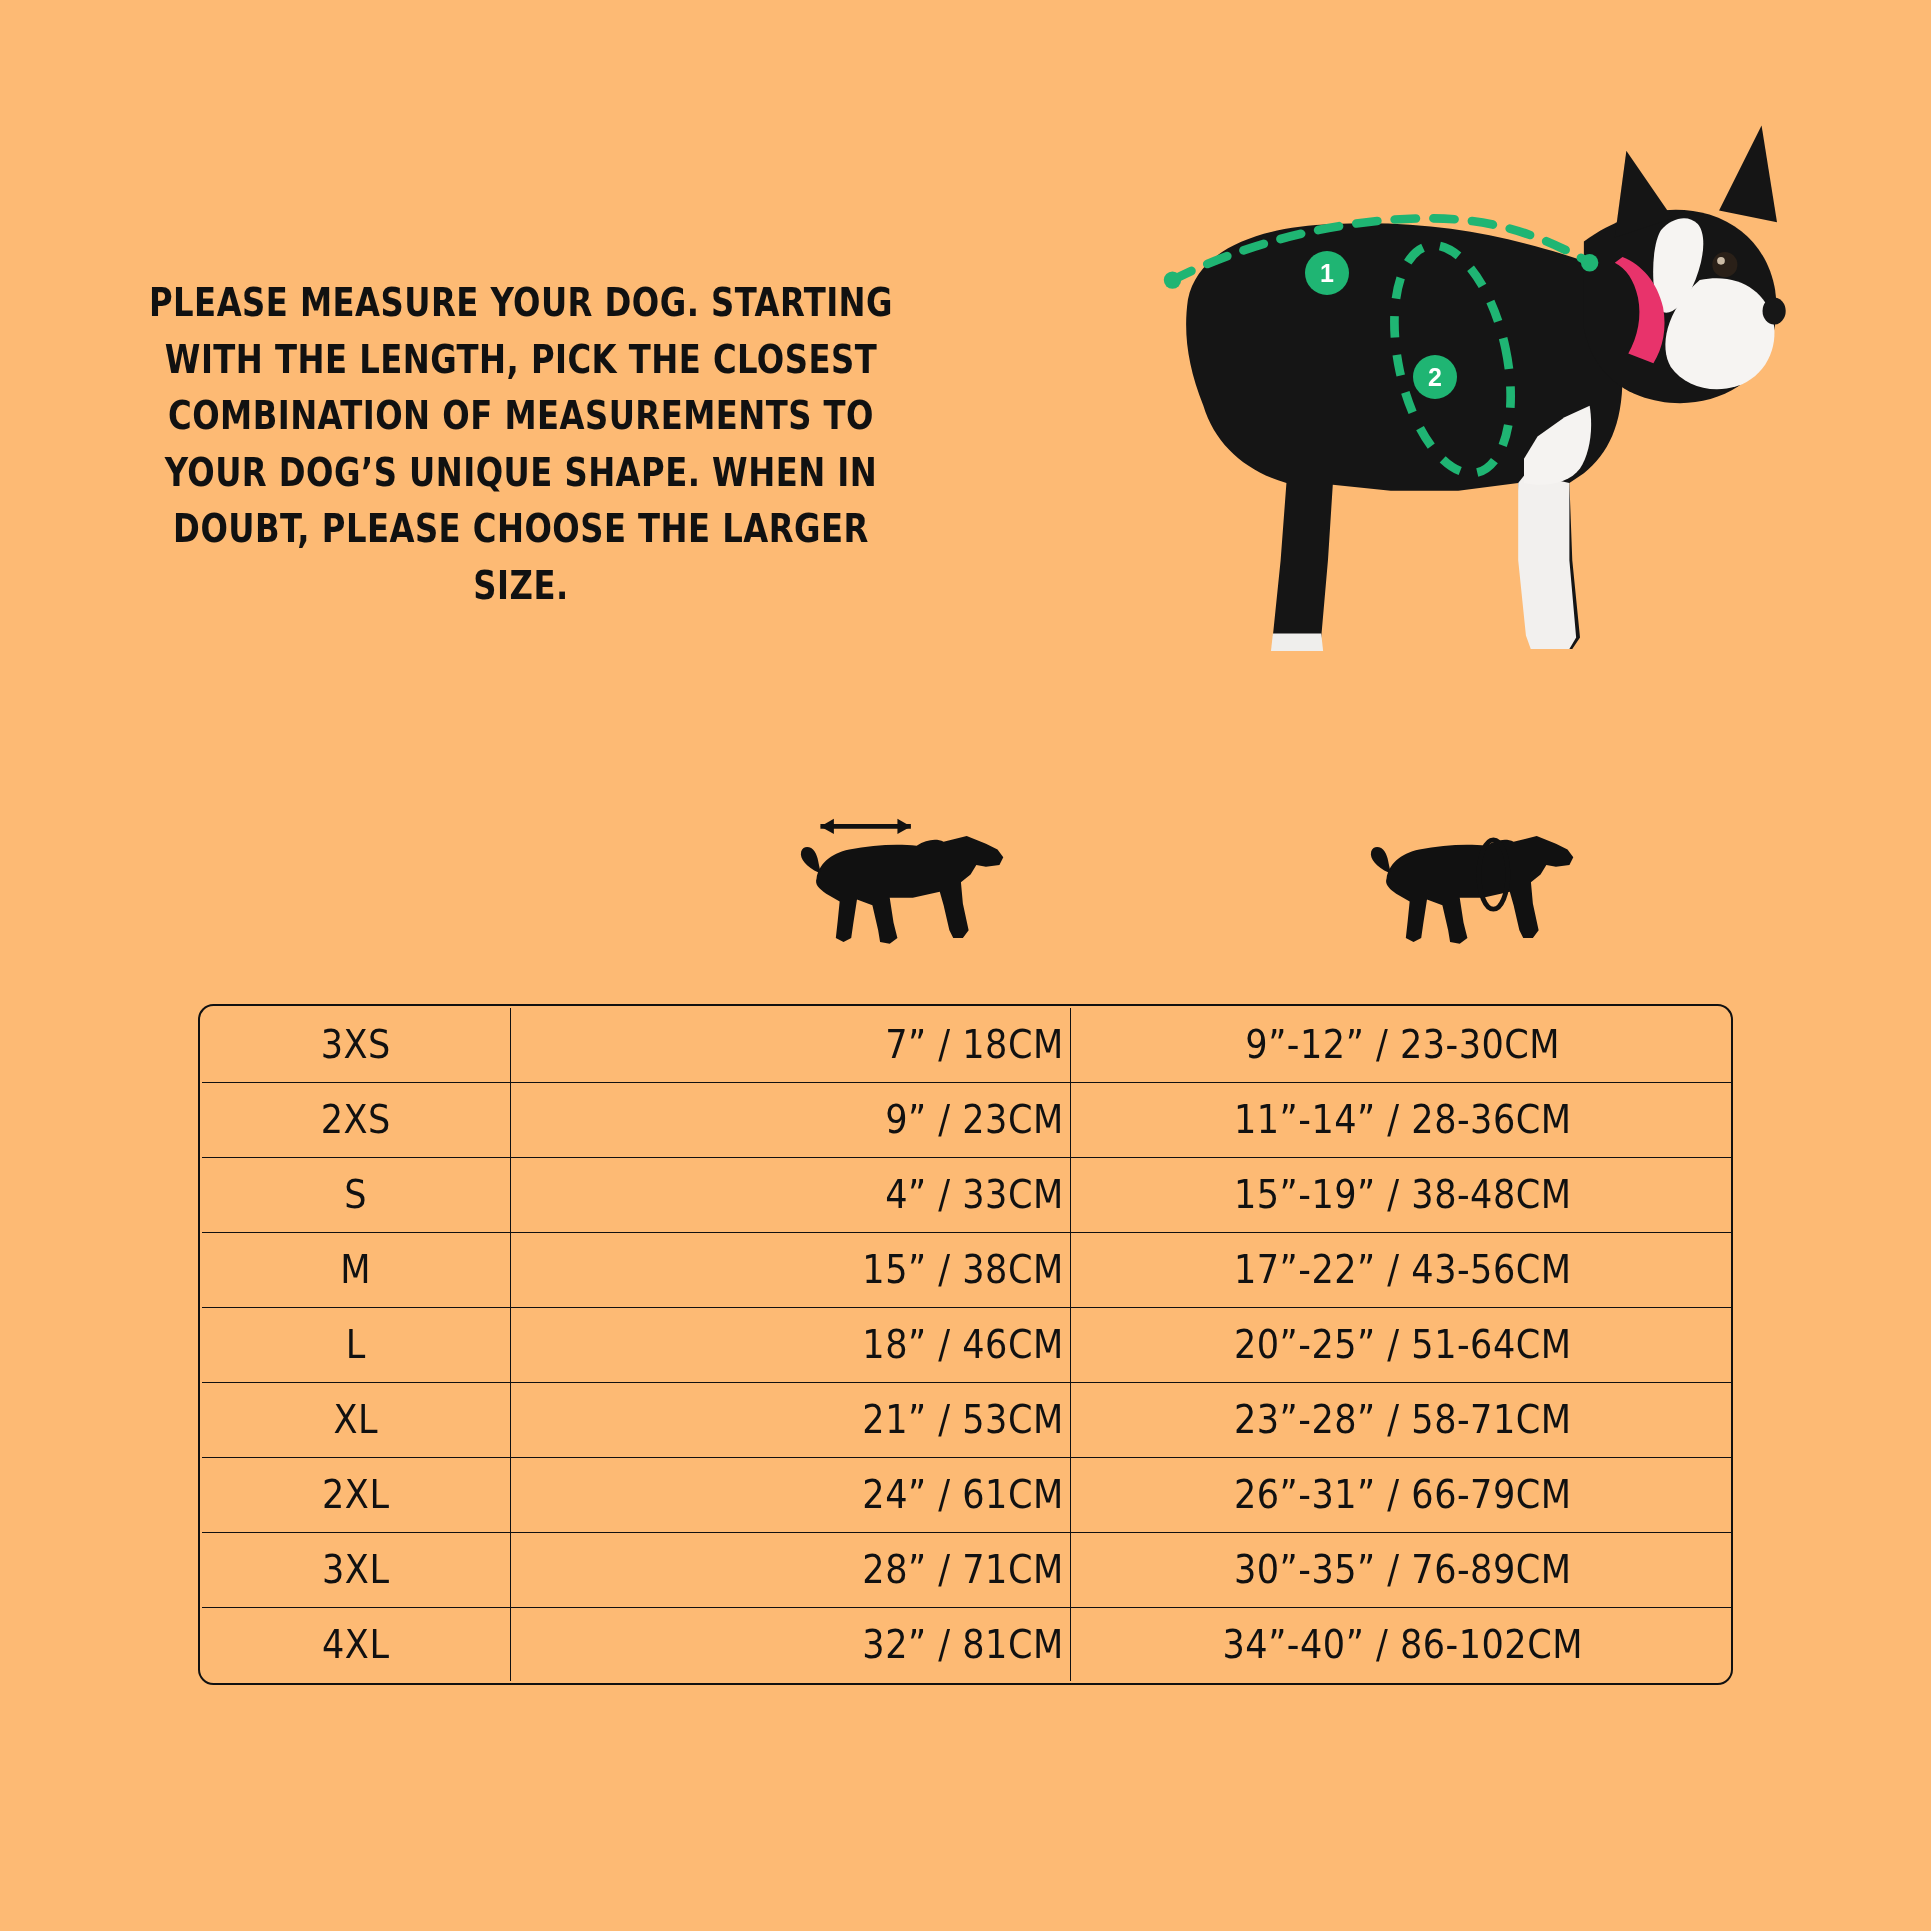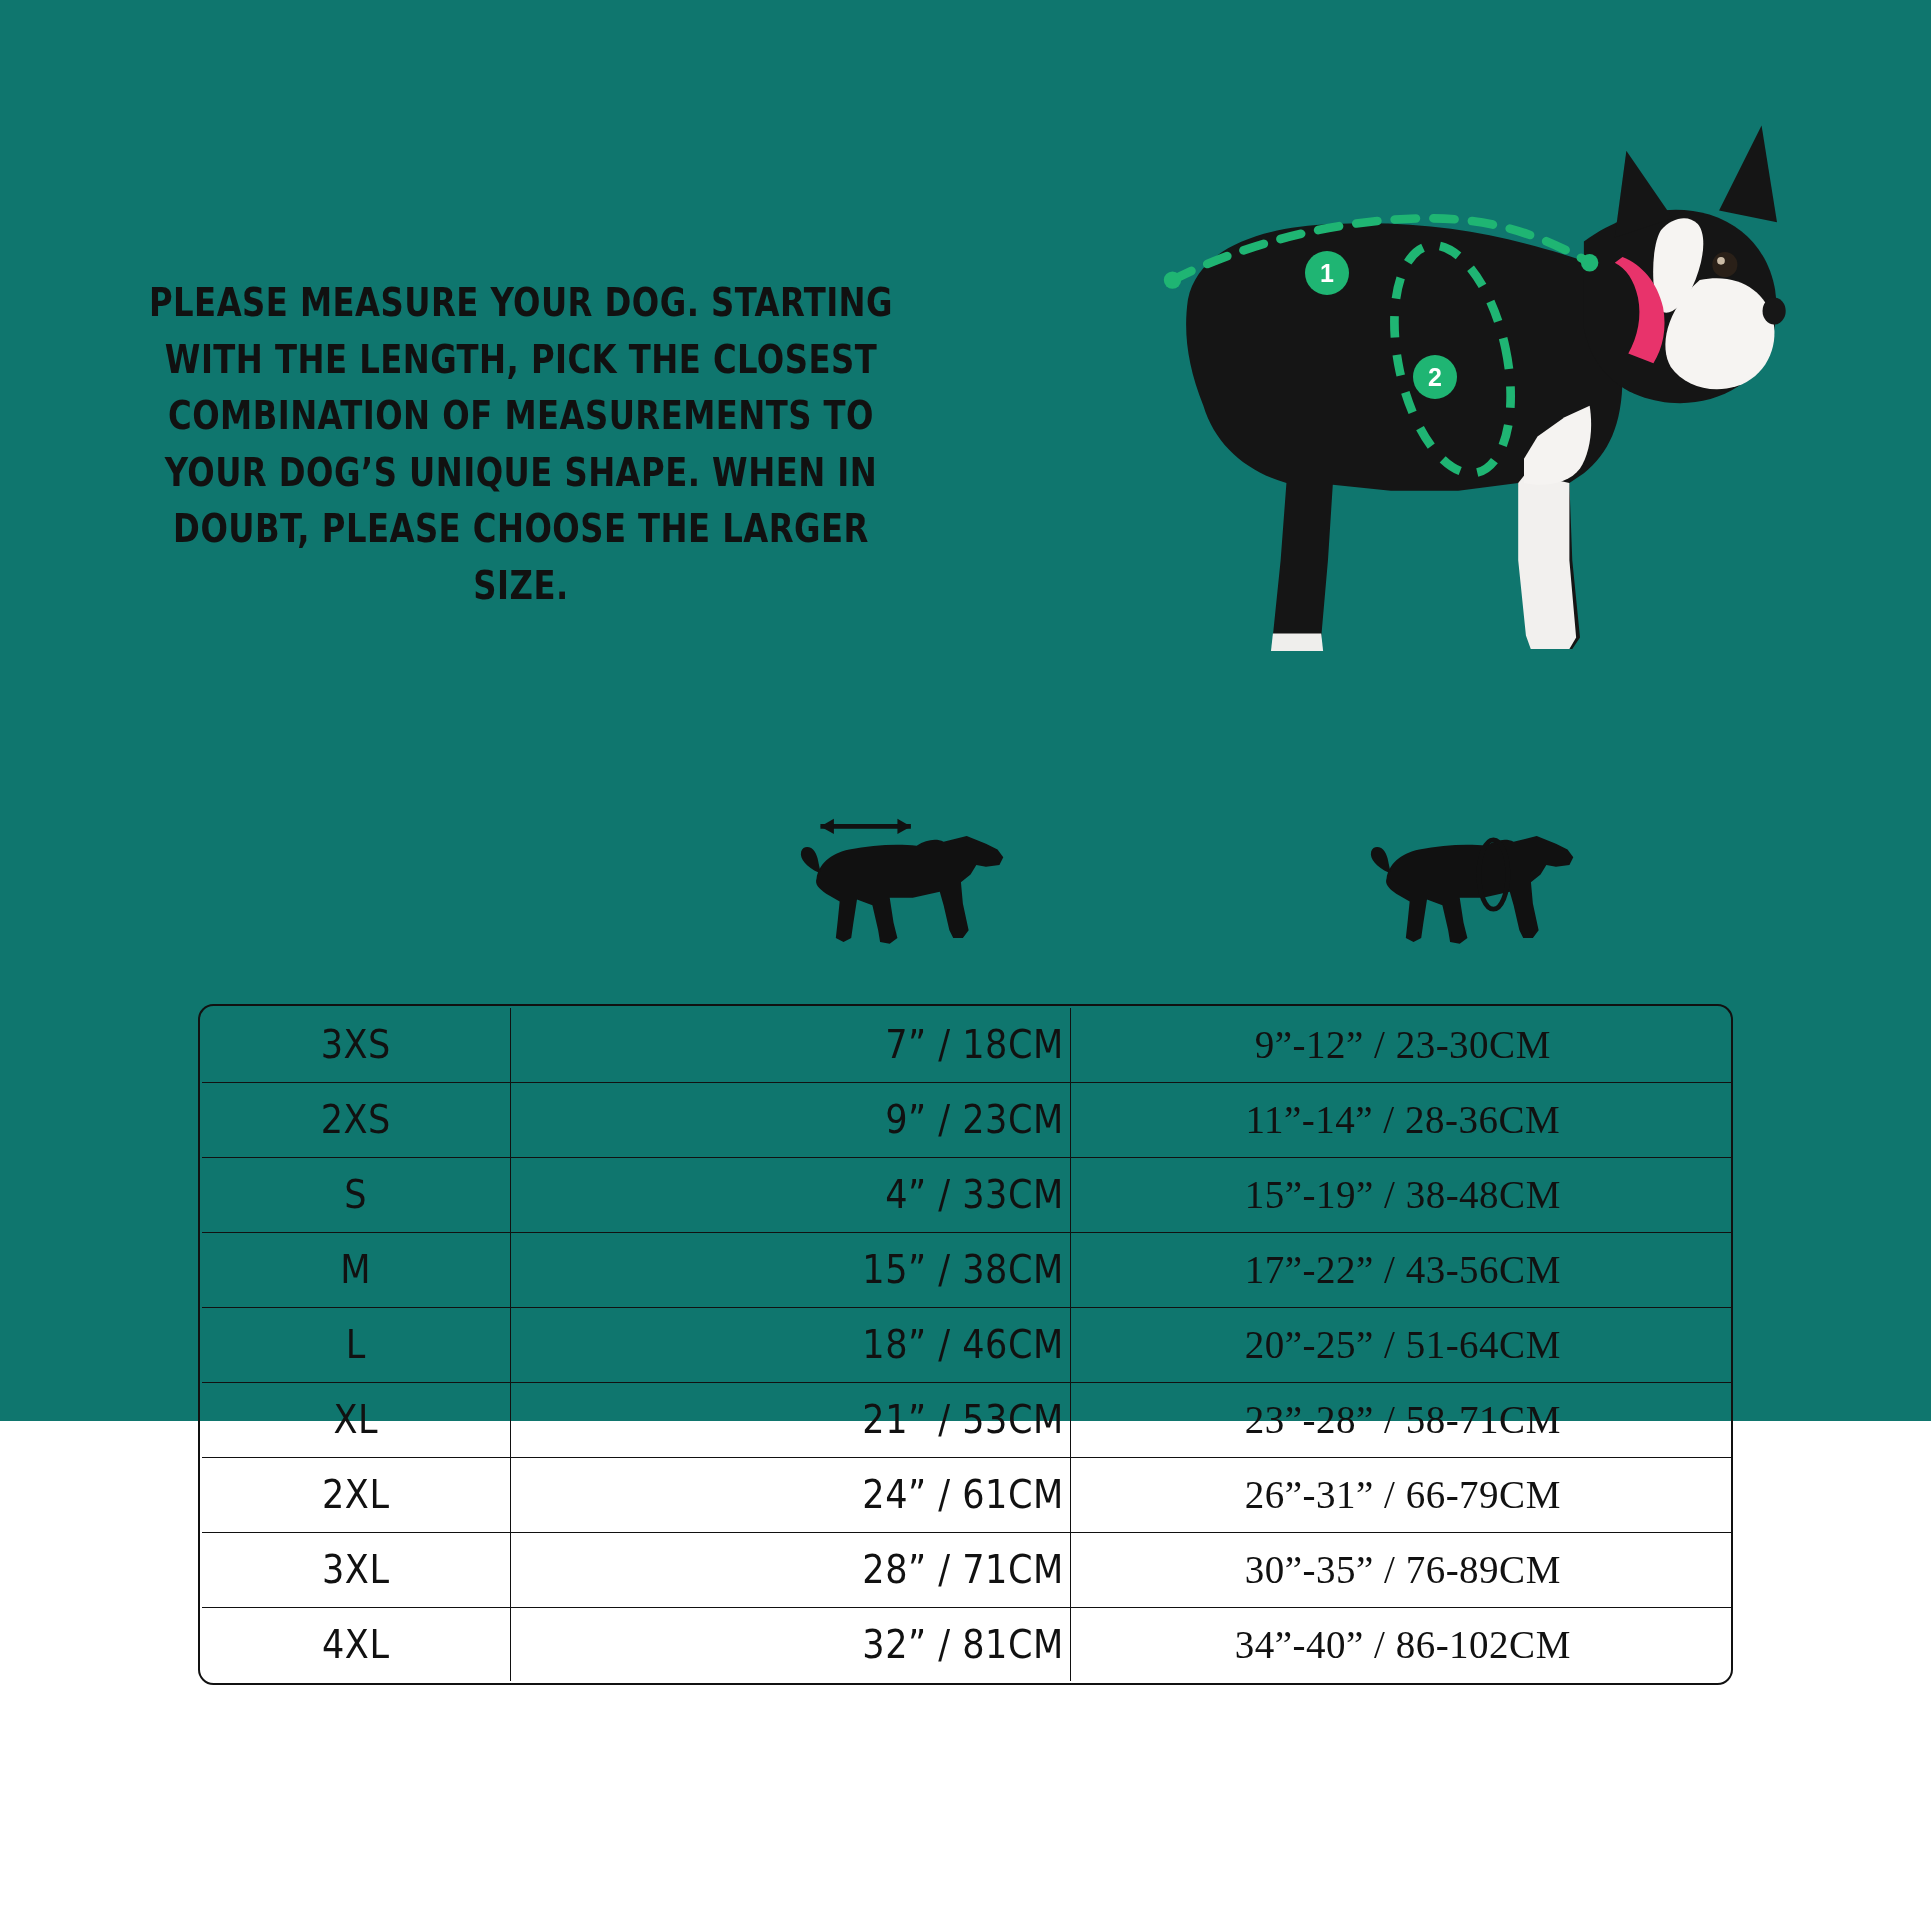--- a/index.html
+++ b/index.html
@@ -8,22 +8,22 @@
     padding: 0;
     width: 1931px;
     height: 1931px;
     background: #ffffff;
     font-family: "Liberation Sans", sans-serif;
     overflow: hidden;
   }
   .page {
     position: relative;
     width: 1931px;
-    height: 1421px;
-    background: #0f766e;
+    height: 1931px;
+    background: #fdba74;
   }
 
   
   .instructions {
     position: absolute;
     left: 106px;
     top: 275px;
     width: 830px;
     text-align: center;
     font-family: "DejaVu Sans Condensed", "Liberation Sans", sans-serif;
@@ -112,21 +112,21 @@
     letter-spacing: 0.5px;
     padding: 0 5.8px;
   }
   table.size-table td.col-size { width: 309px; }
   table.size-table td.col-length { width: 560px; text-align: right; }
   table.size-table td.col-girth { width: 666px; }
 
   table.size-table tr:first-child td { border-top: none; }
   table.size-table tr:last-child td { border-bottom: none; }
   table.size-table td:first-child { border-left: none; }
-  table.size-table td:last-child { border-right: none; font-family: Liberation Serif, serif; }
+  table.size-table td:last-child { border-right: none; }
 
   
   .table-frame {
     border: 2.9px solid #111111;
     border-radius: 15.4px;
     overflow: hidden;
   }
 </style>
 </head>
 <body>

